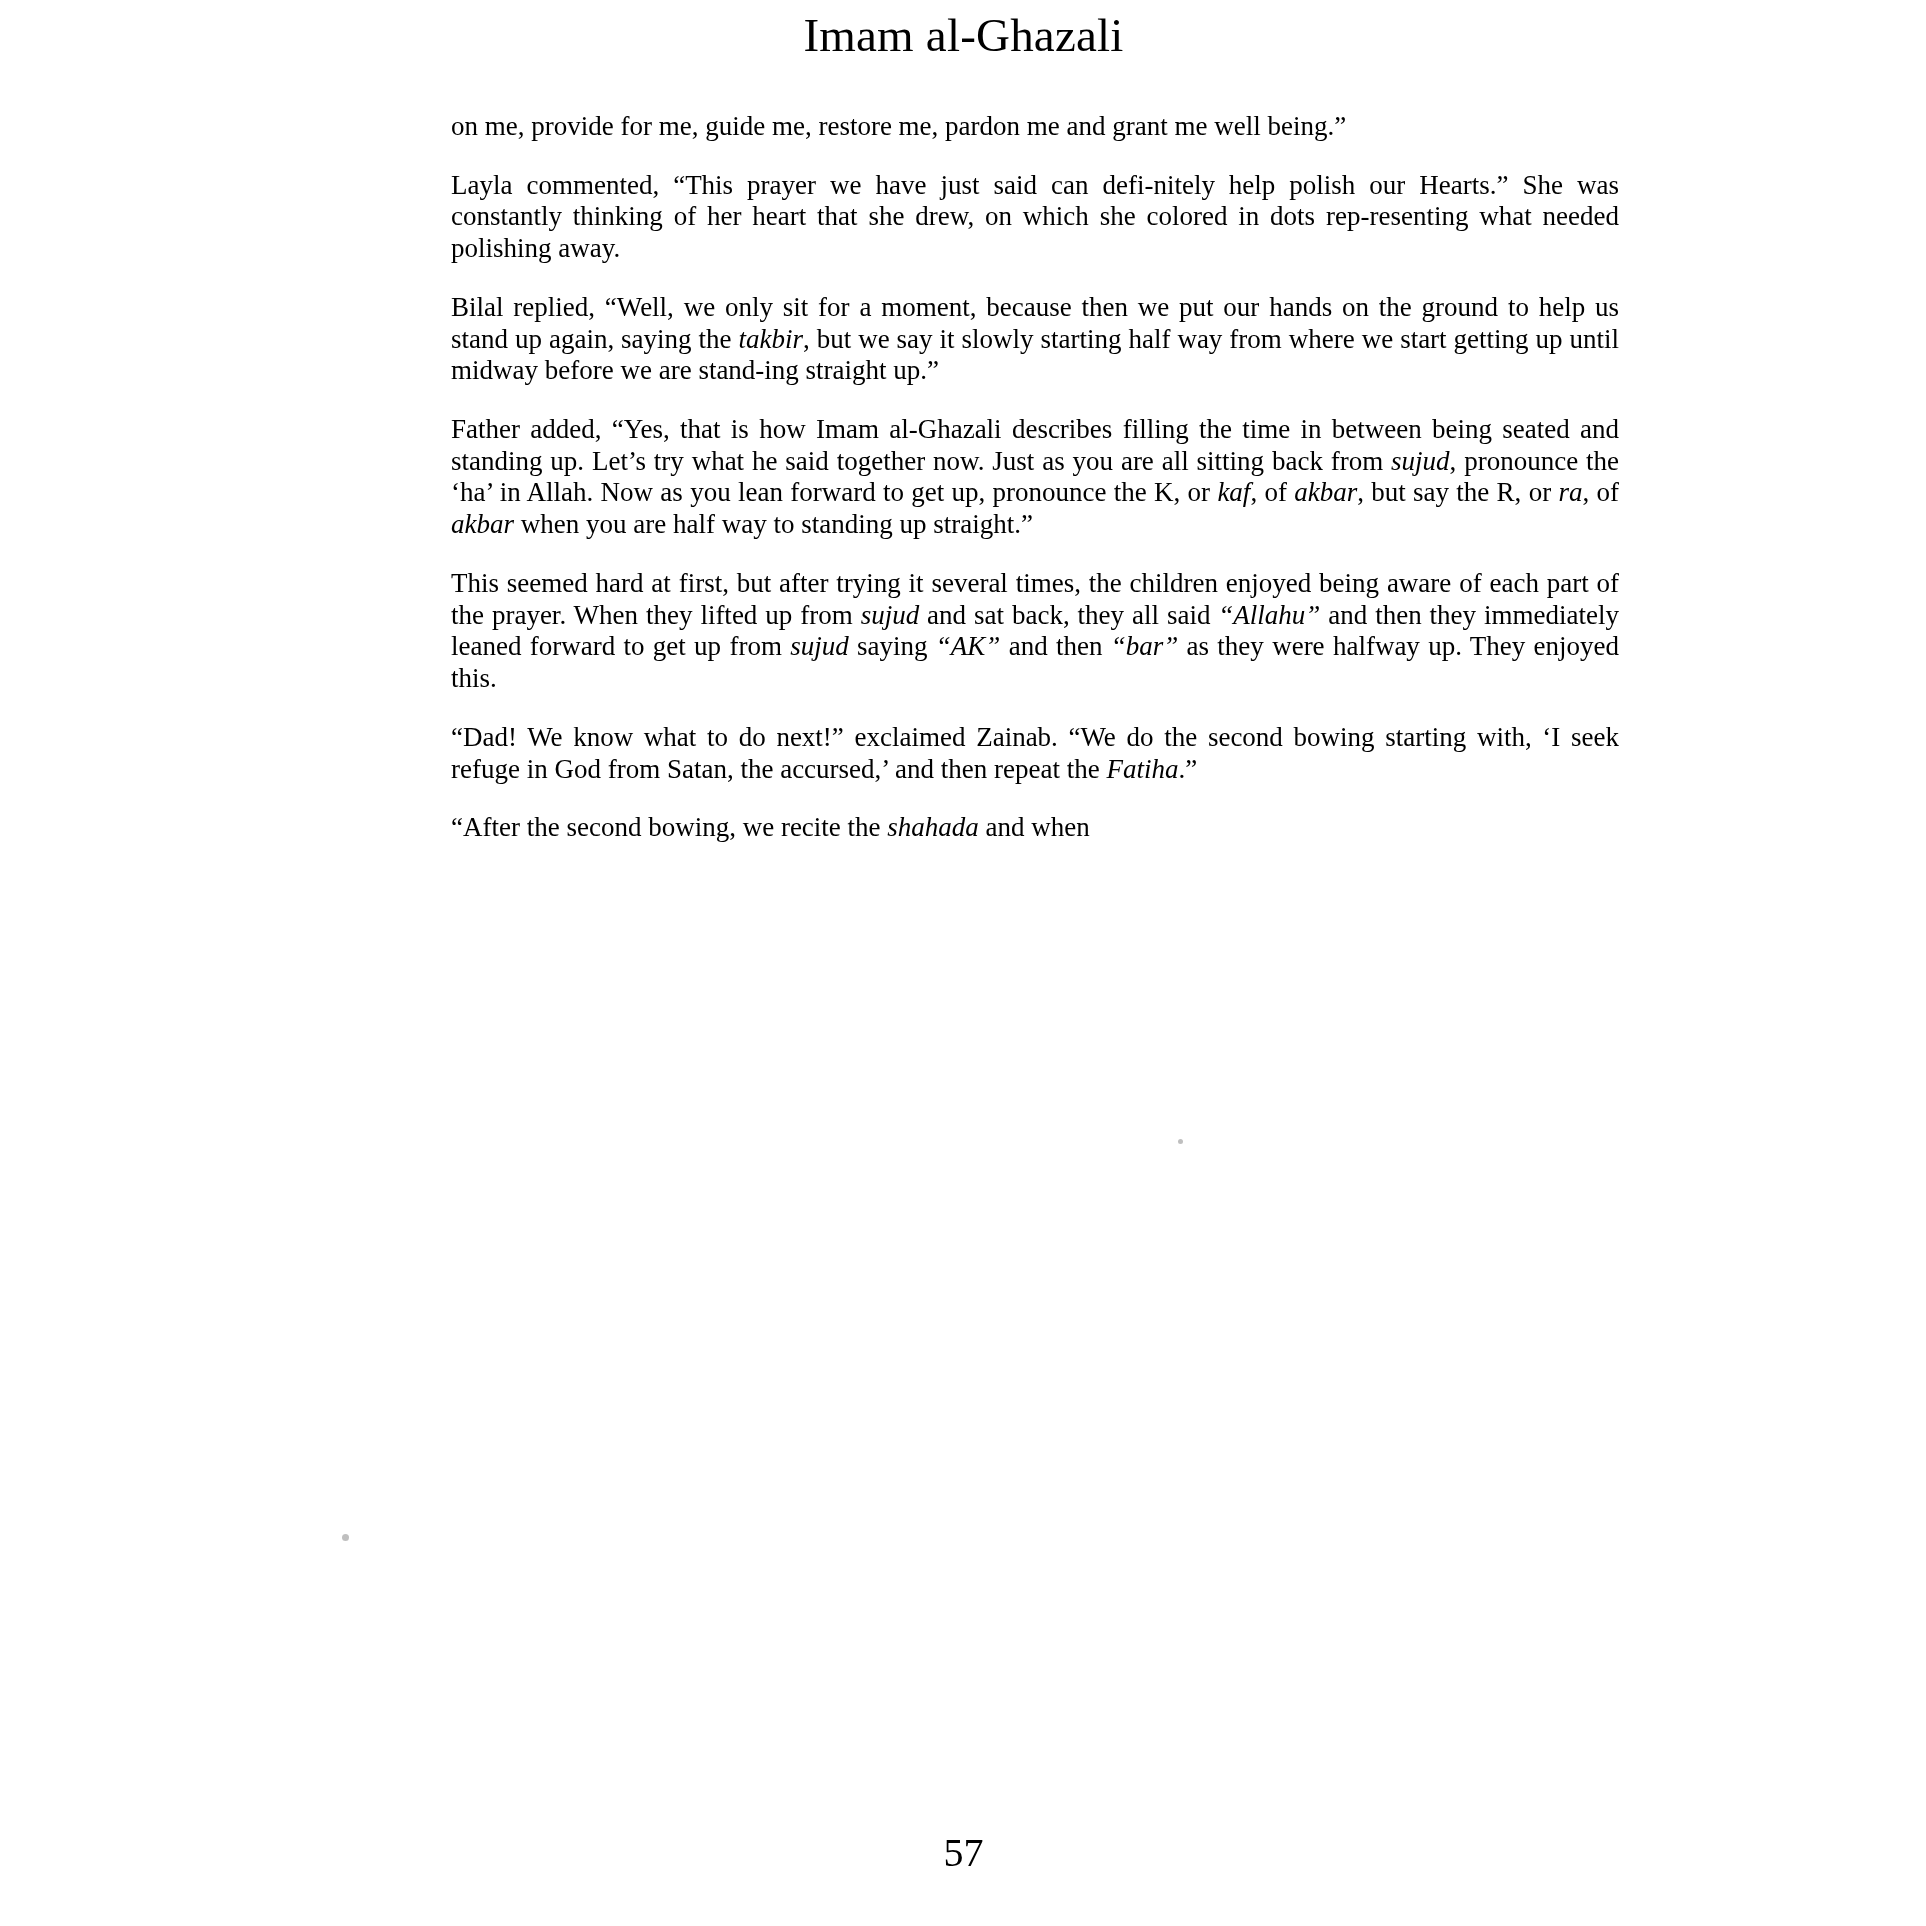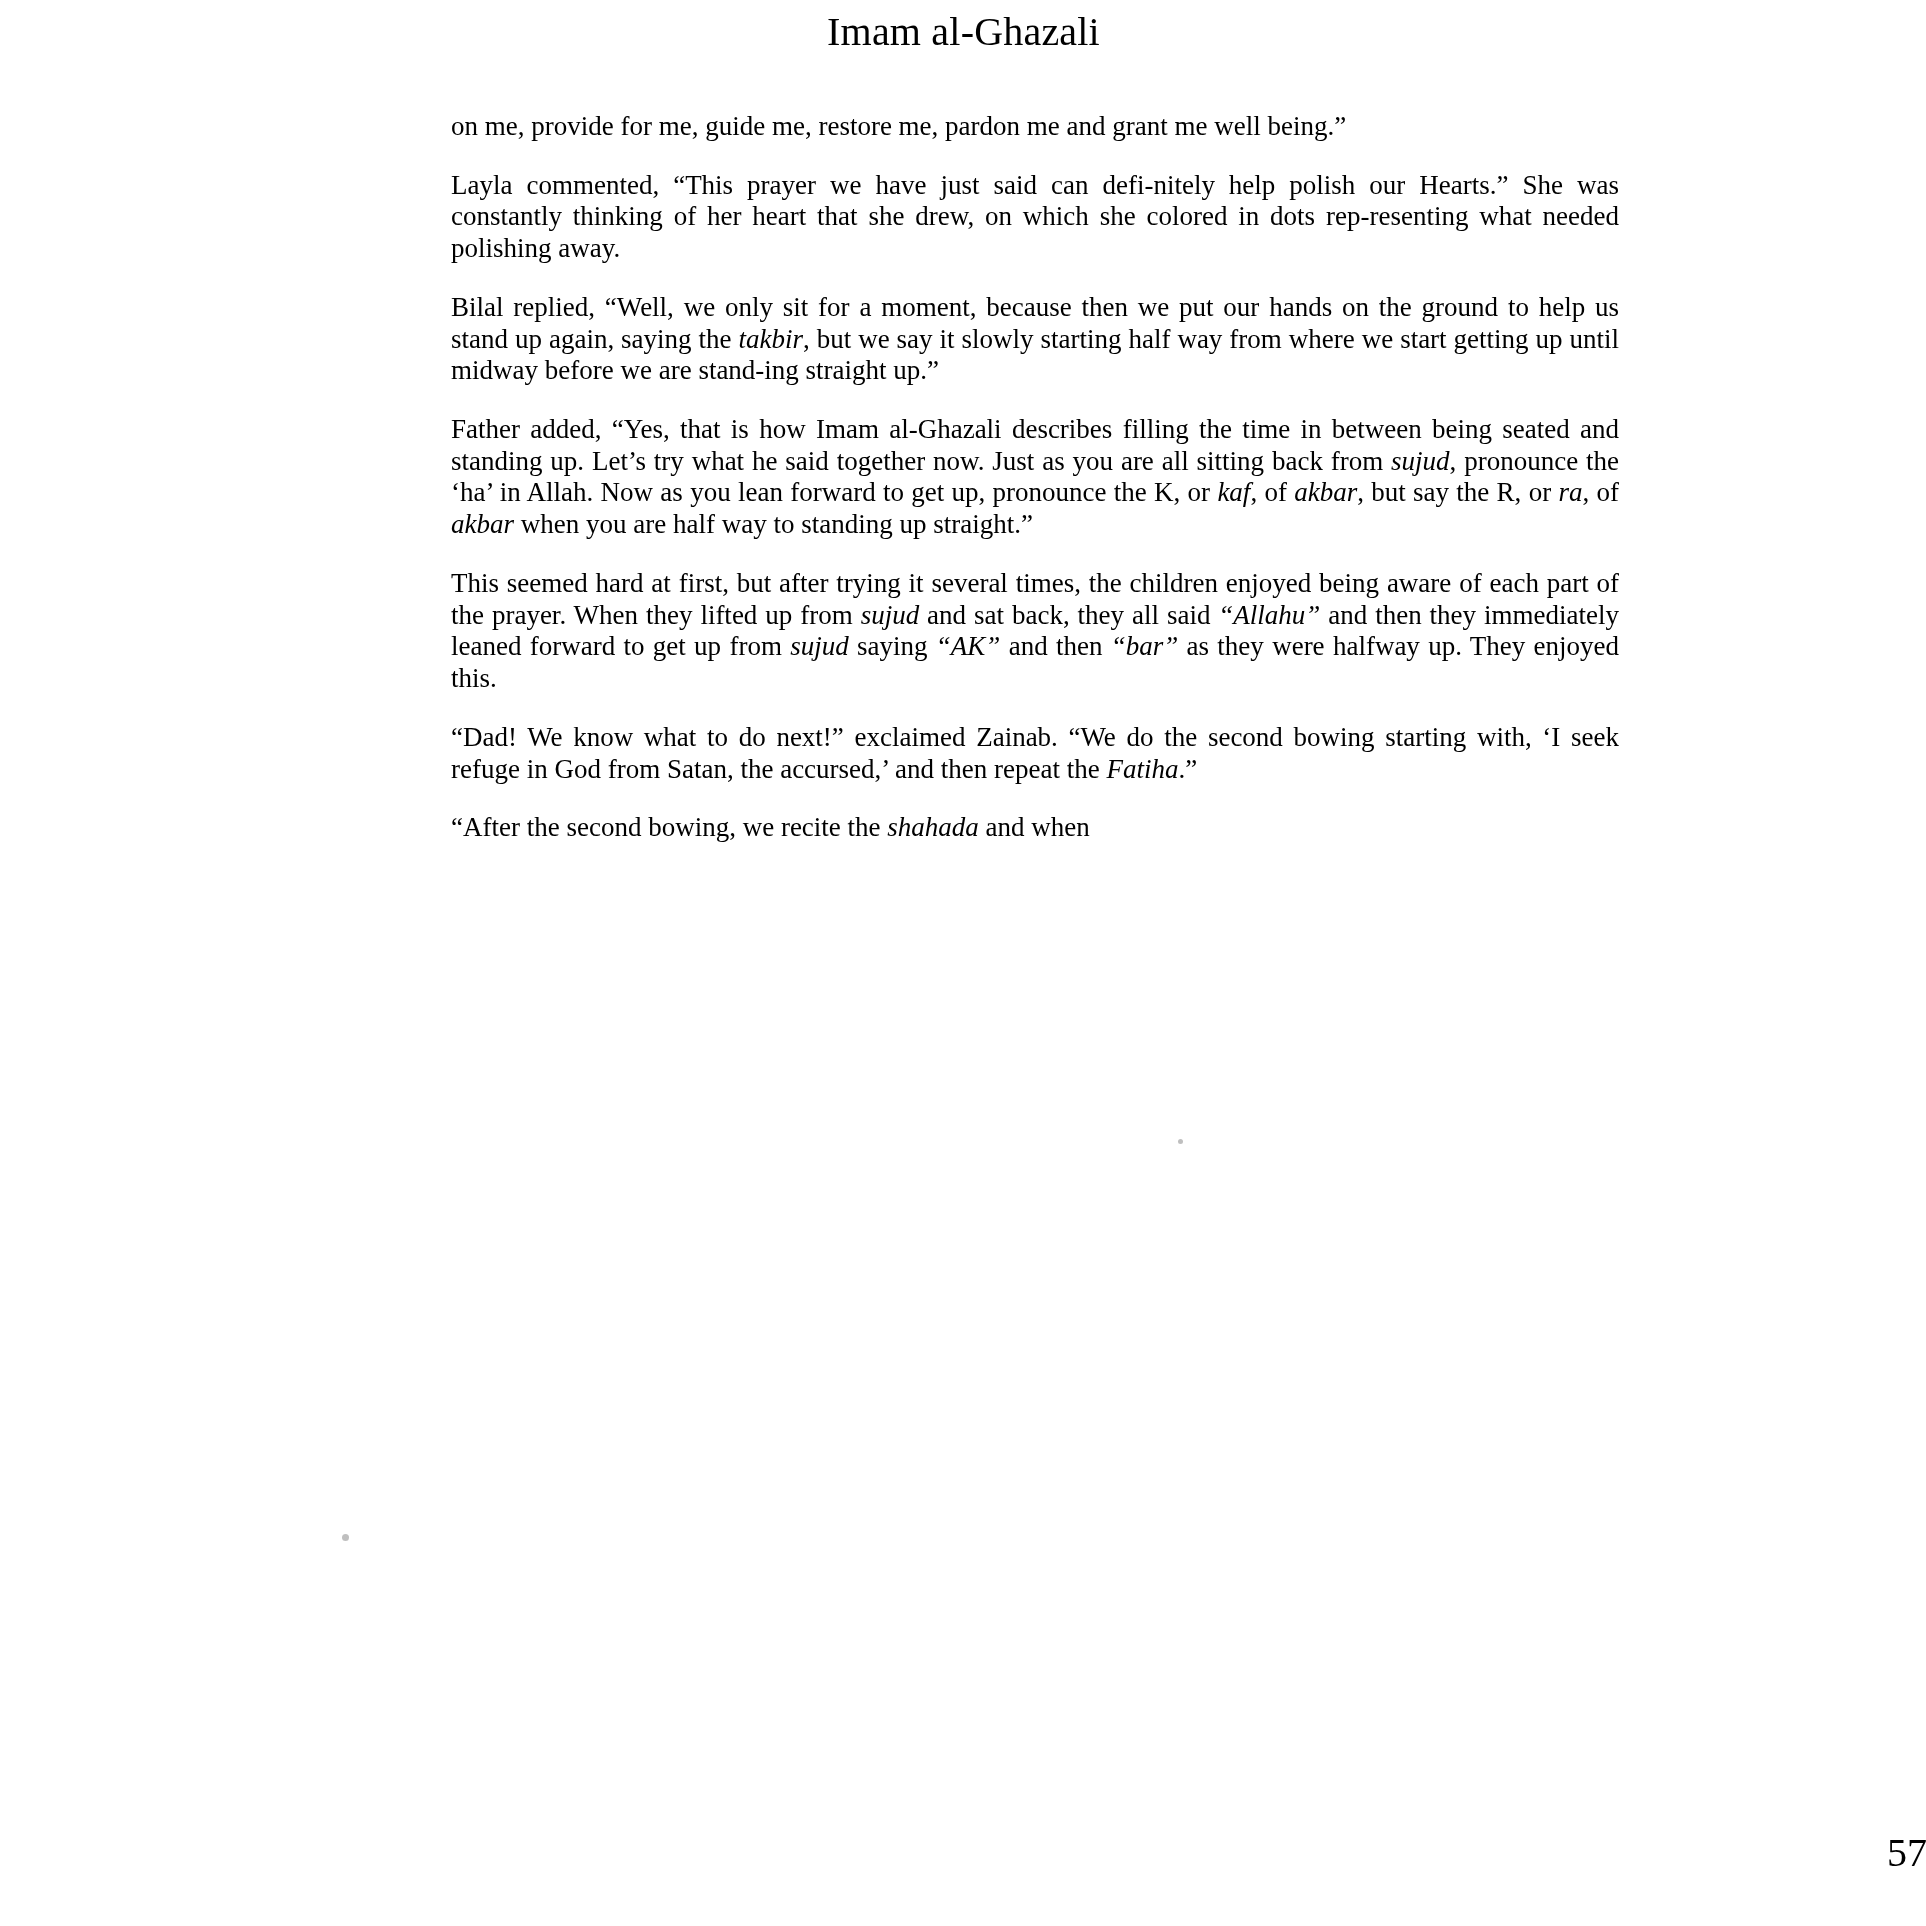--- a/index.html
+++ b/index.html
@@ -21,21 +21,21 @@
     width: 1927px;
     height: 1927px;
     box-sizing: border-box;
   }
   .running-head {
     position: absolute;
     top: 8px;
     left: 0;
     width: 1927px;
     text-align: center;
-    font-size: 40px;
+    font-size: 47px;
     letter-spacing: 0.2px;
   }
   .body-col {
     position: absolute;
     top: 111px;
     left: 451px;
     width: 1168px;
   }
   p.para {
     margin: 0 0 27px 0;
@@ -49,21 +49,21 @@
     margin-bottom: 14px;
   }
   .it {
     font-style: italic;
   }
   .folio {
     position: absolute;
     bottom: 51px;
     left: 0;
     width: 1927px;
-    text-align: right;
+    text-align: center;
     font-size: 40px;
   }
   .speck {
     position: absolute;
     background: #8a8a8a;
     border-radius: 50%;
     opacity: .55;
   }
 </style>
 </head>

